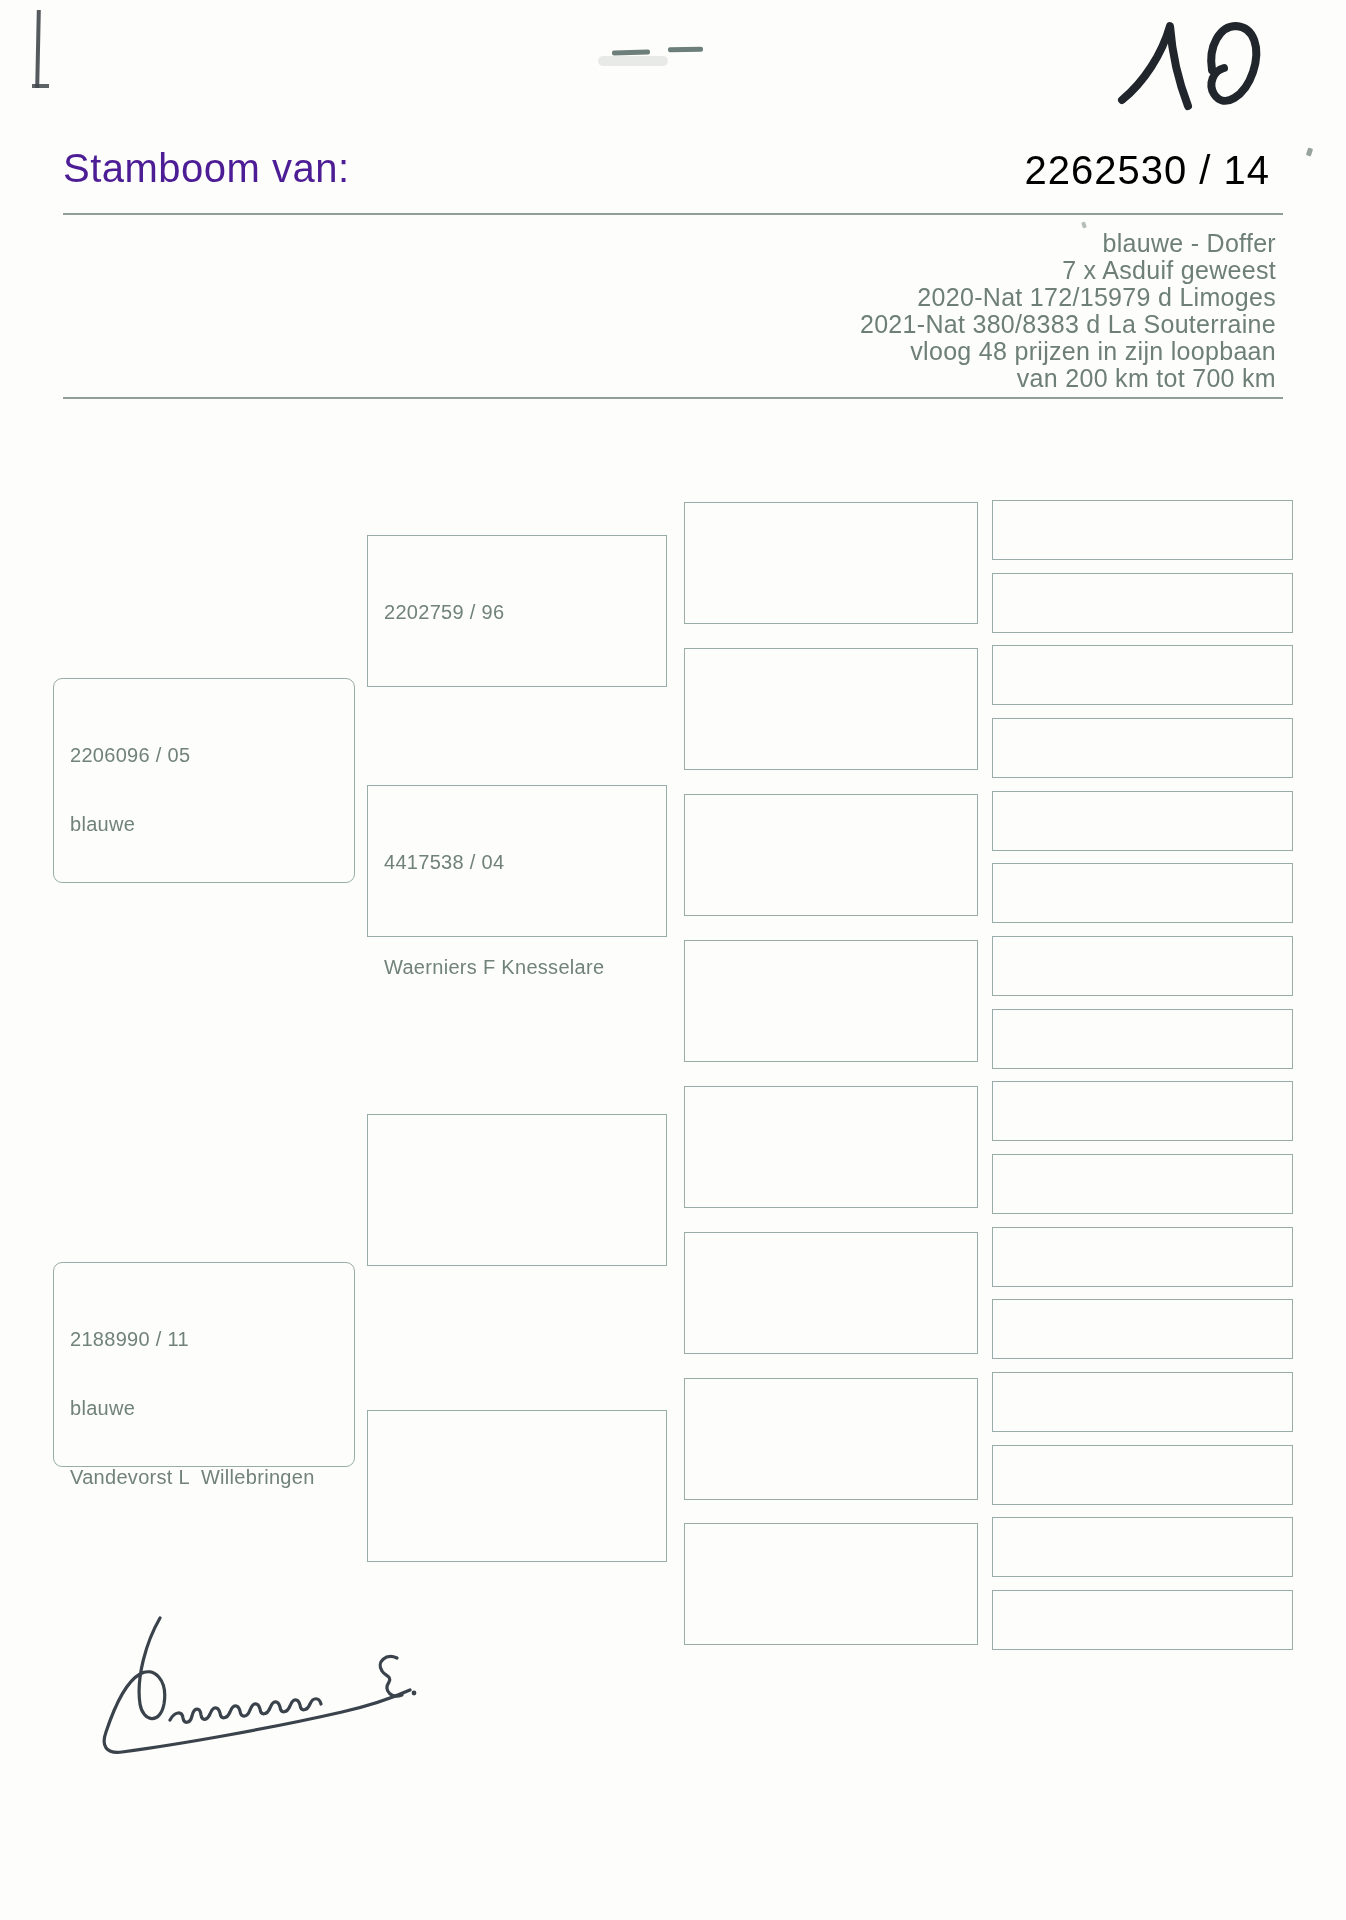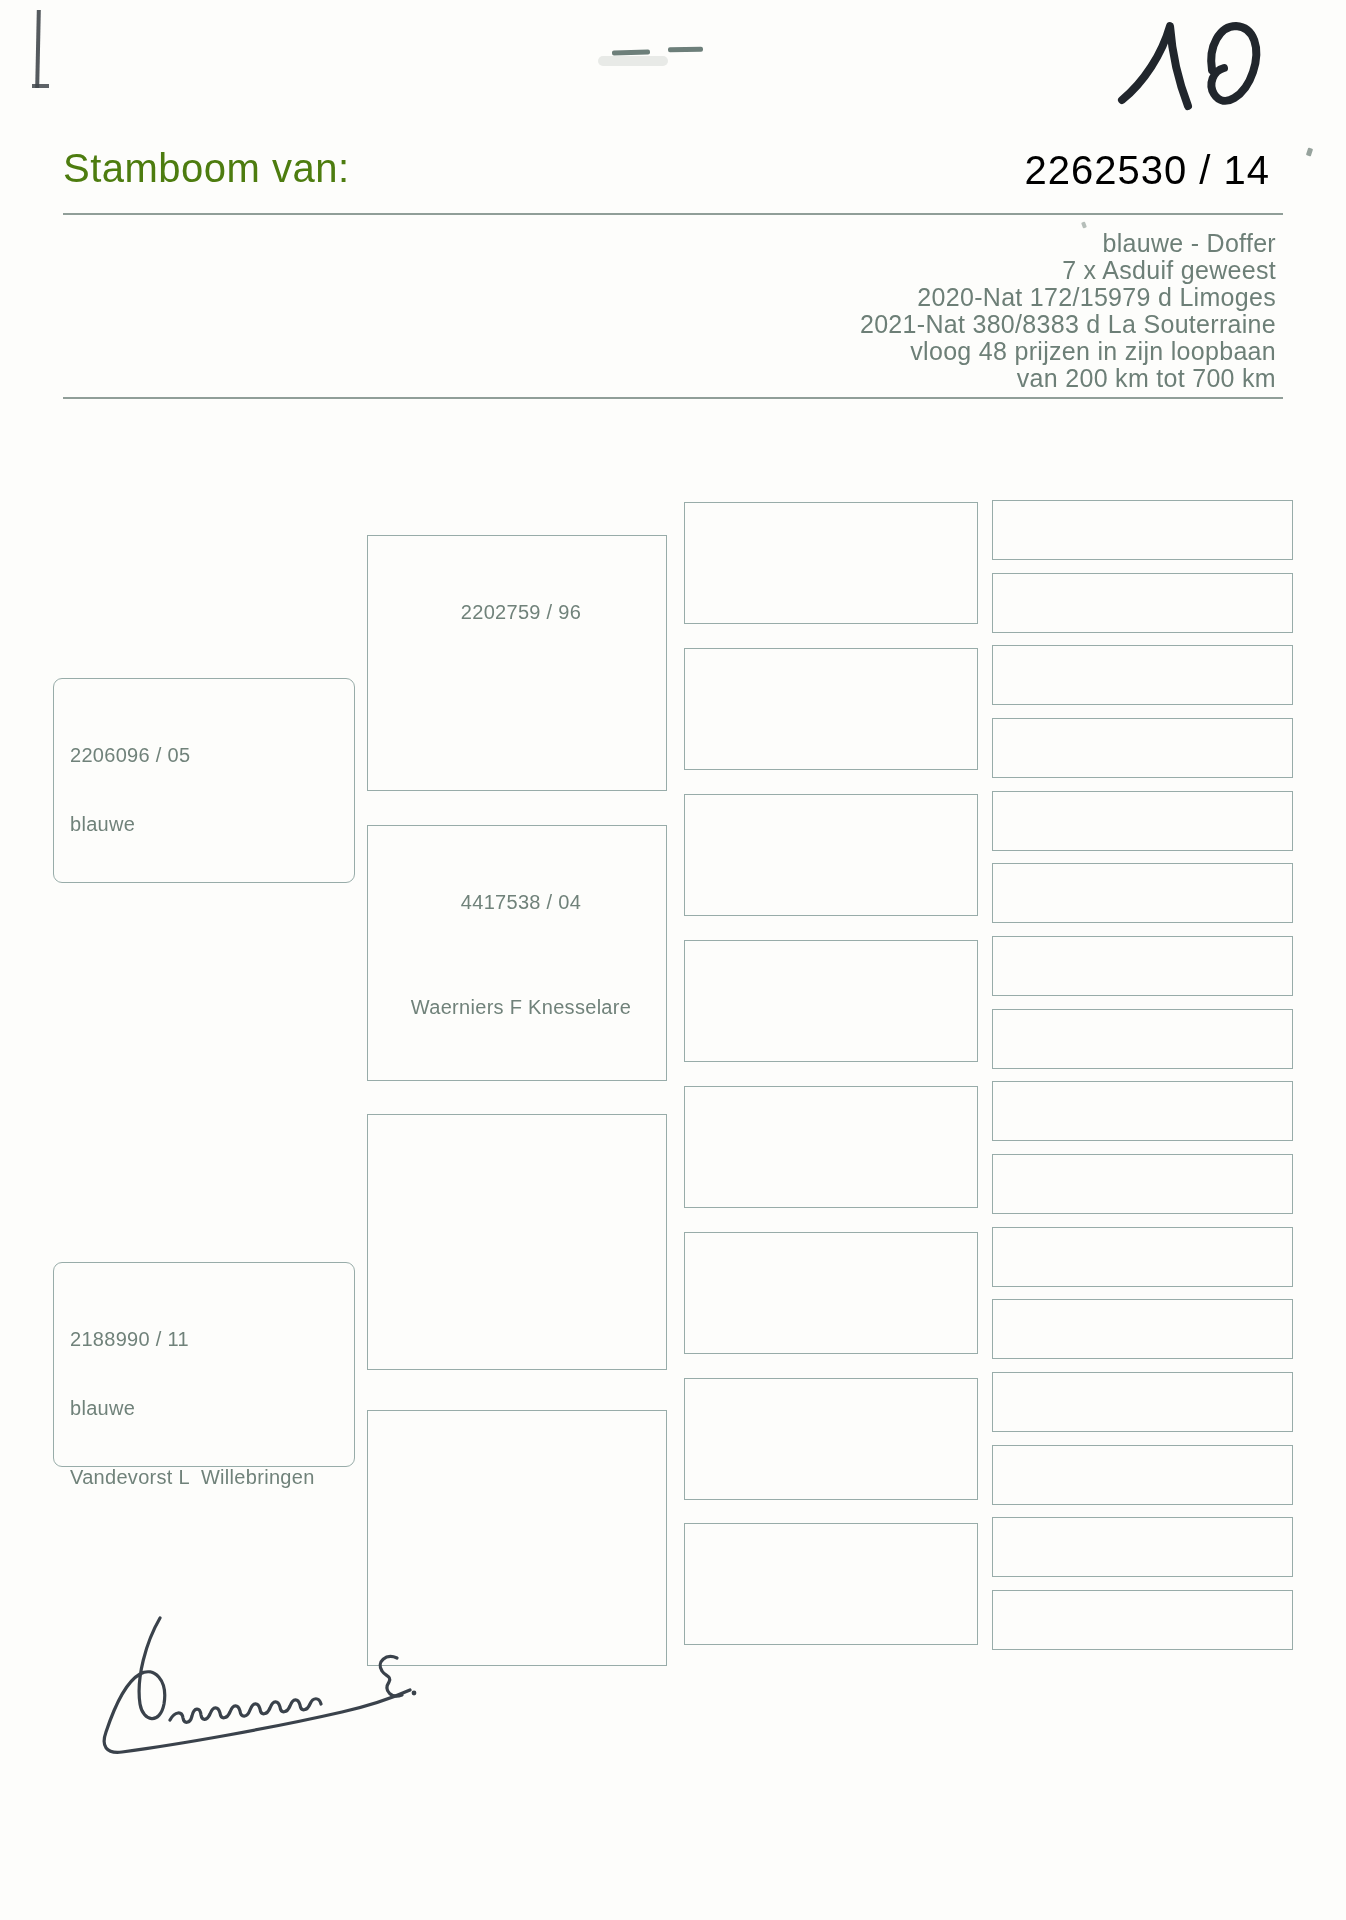--- a/index.html
+++ b/index.html
@@ -5,41 +5,41 @@
   html,body { margin:0; padding:0; background:#e8e8e6; }
   .page {
     position:relative; width:1346px; height:1920px;
     background:#fdfdfb; overflow:hidden;
     font-family:"Liberation Sans", sans-serif;
     color:#6d7f77;
   }
   
   .title {
     position:absolute; left:63px; top:146px;
-    font-size:40px; line-height:1.1; color:#4d7c0f; letter-spacing:0.5px;
+    font-size:40px; line-height:1.1; color:#4c1d95; letter-spacing:0.5px;
   }
   .ring-no {
     position:absolute; right:76px; top:148px;
     font-size:40px; line-height:1.1; color:#000000; letter-spacing:1px;
   }
   .rule { position:absolute; left:63px; width:1220px; height:2px; background:#74867f; opacity:0.8; }
   .rule-1 { top:213px; }
   .rule-2 { top:397px; }
   .owner-block {
     position:absolute; left:63px; top:229px;
     font-size:25px; line-height:27.5px; color:#6d7f77; letter-spacing:0.3px;
   }
   .bird-block {
     position:absolute; right:70px; top:230px; text-align:right;
     font-size:25px; line-height:27px; color:#6d7f77; letter-spacing:0.3px;
   }
   
   .box { position:absolute; border:1.5px solid rgba(134,157,154,0.85); background:transparent; box-sizing:border-box; }
   .g1 { left:53px;  width:302px; height:205px;border-radius:9px; }
-  .g2 { left:367px; width:300px; height:256px;text-align:center; }
+  .g2 { left:367px; width:300px; height:152px; }
   .g3 { left:684px; width:294px; height:122px; }
   .g4 { left:992px; width:301px; height:60px;  }
   .box-text { padding:19px 8px 0 16px; font-size:20px; line-height:23px; color:#70827a; white-space:pre-wrap; letter-spacing:0.3px; }
   .breeder-gap { margin-top:36px; }
   
   .hand { position:absolute; }
   .mark { position:absolute; background:#6d7f7a; }
   .dash-1 { left:612px; top:50px; width:38px; height:5px; border-radius:2px; transform:rotate(-1.5deg); }
   .dash-2 { left:668px; top:47px; width:35px; height:5px; border-radius:2px; transform:rotate(-1deg); }
   .smudge { position:absolute; left:598px; top:56px; width:70px; height:10px; background:#8b968f; opacity:0.18; border-radius:5px; }
@@ -97,21 +97,21 @@
       <div>blauwe</div>
       <div>Vandevorst L  Willebringen</div>
     </div>
   </div>
 
   <div class="box g2" style="top:535px">
     <div class="box-text">
       <div>2202759 / 96</div>
     </div>
   </div>
-  <div class="box g2" style="top:825px">
+  <div class="box g2" style="top:785px">
     <div class="box-text">
       <div>4417538 / 04</div>
       <div class="breeder-gap">Waerniers F Knesselare</div>
     </div>
   </div>
   <div class="box g2" style="top:1114px"></div>
   <div class="box g2" style="top:1410px"></div>
 
   <div class="box g3" style="top:502px"></div>
   <div class="box g3" style="top:648px"></div>

